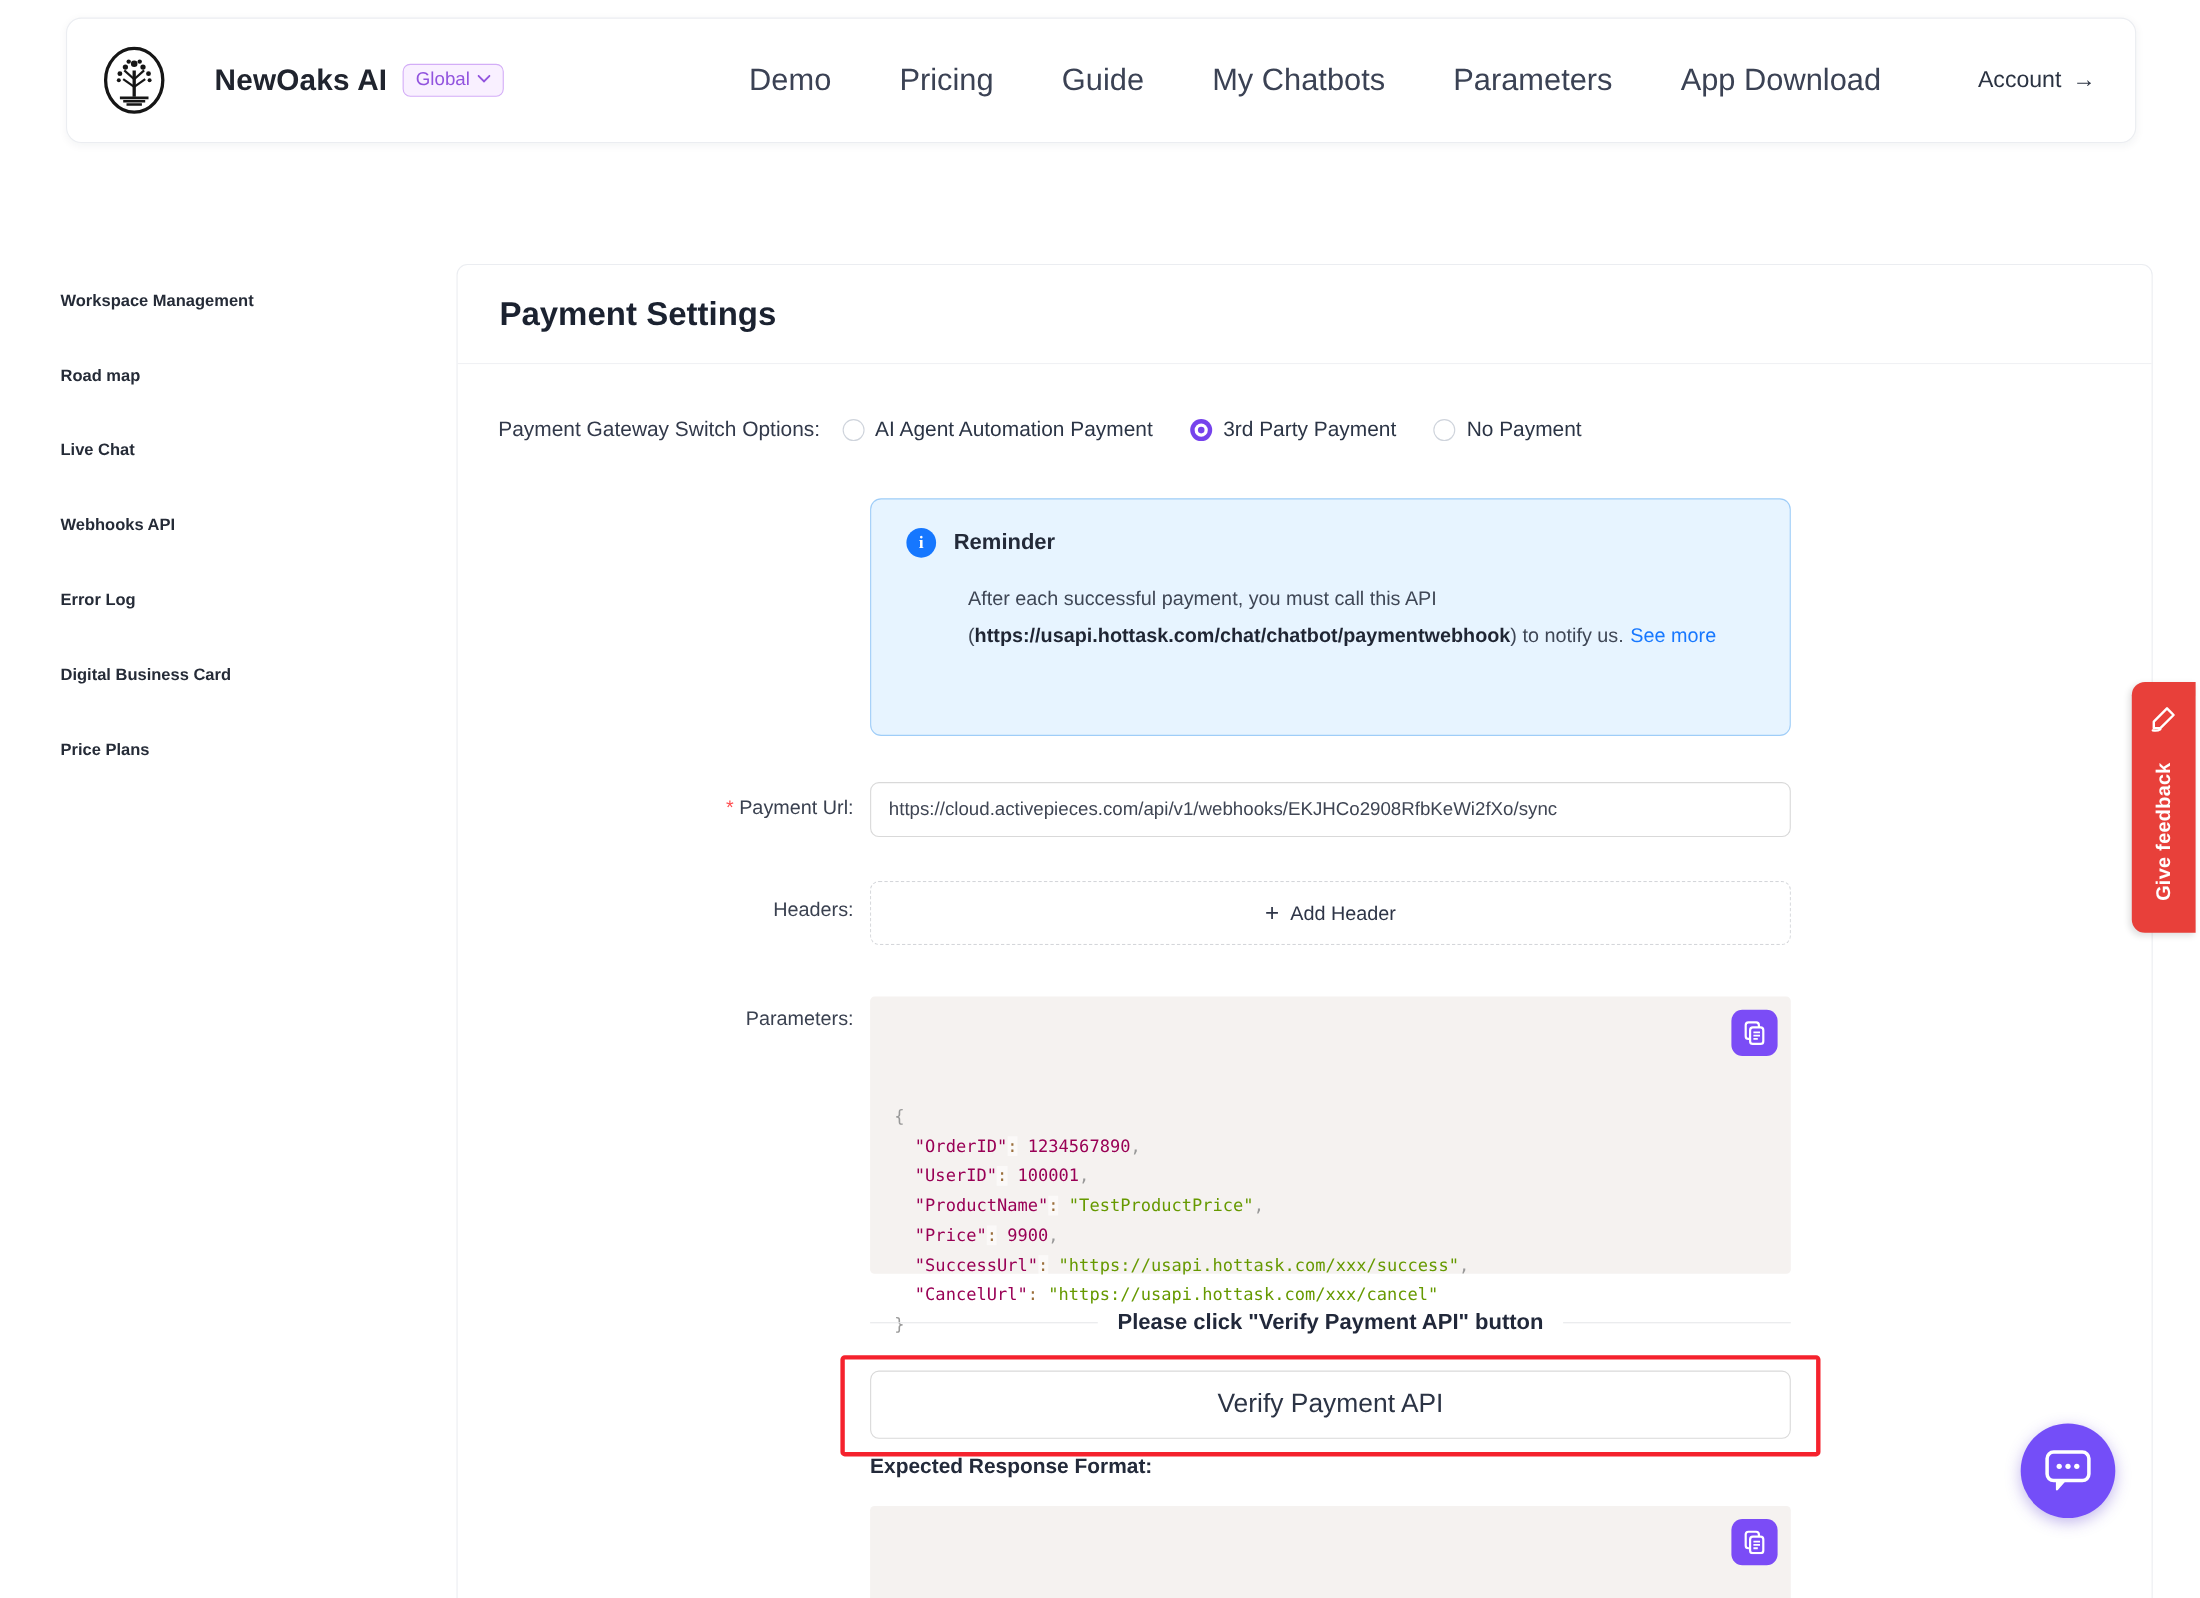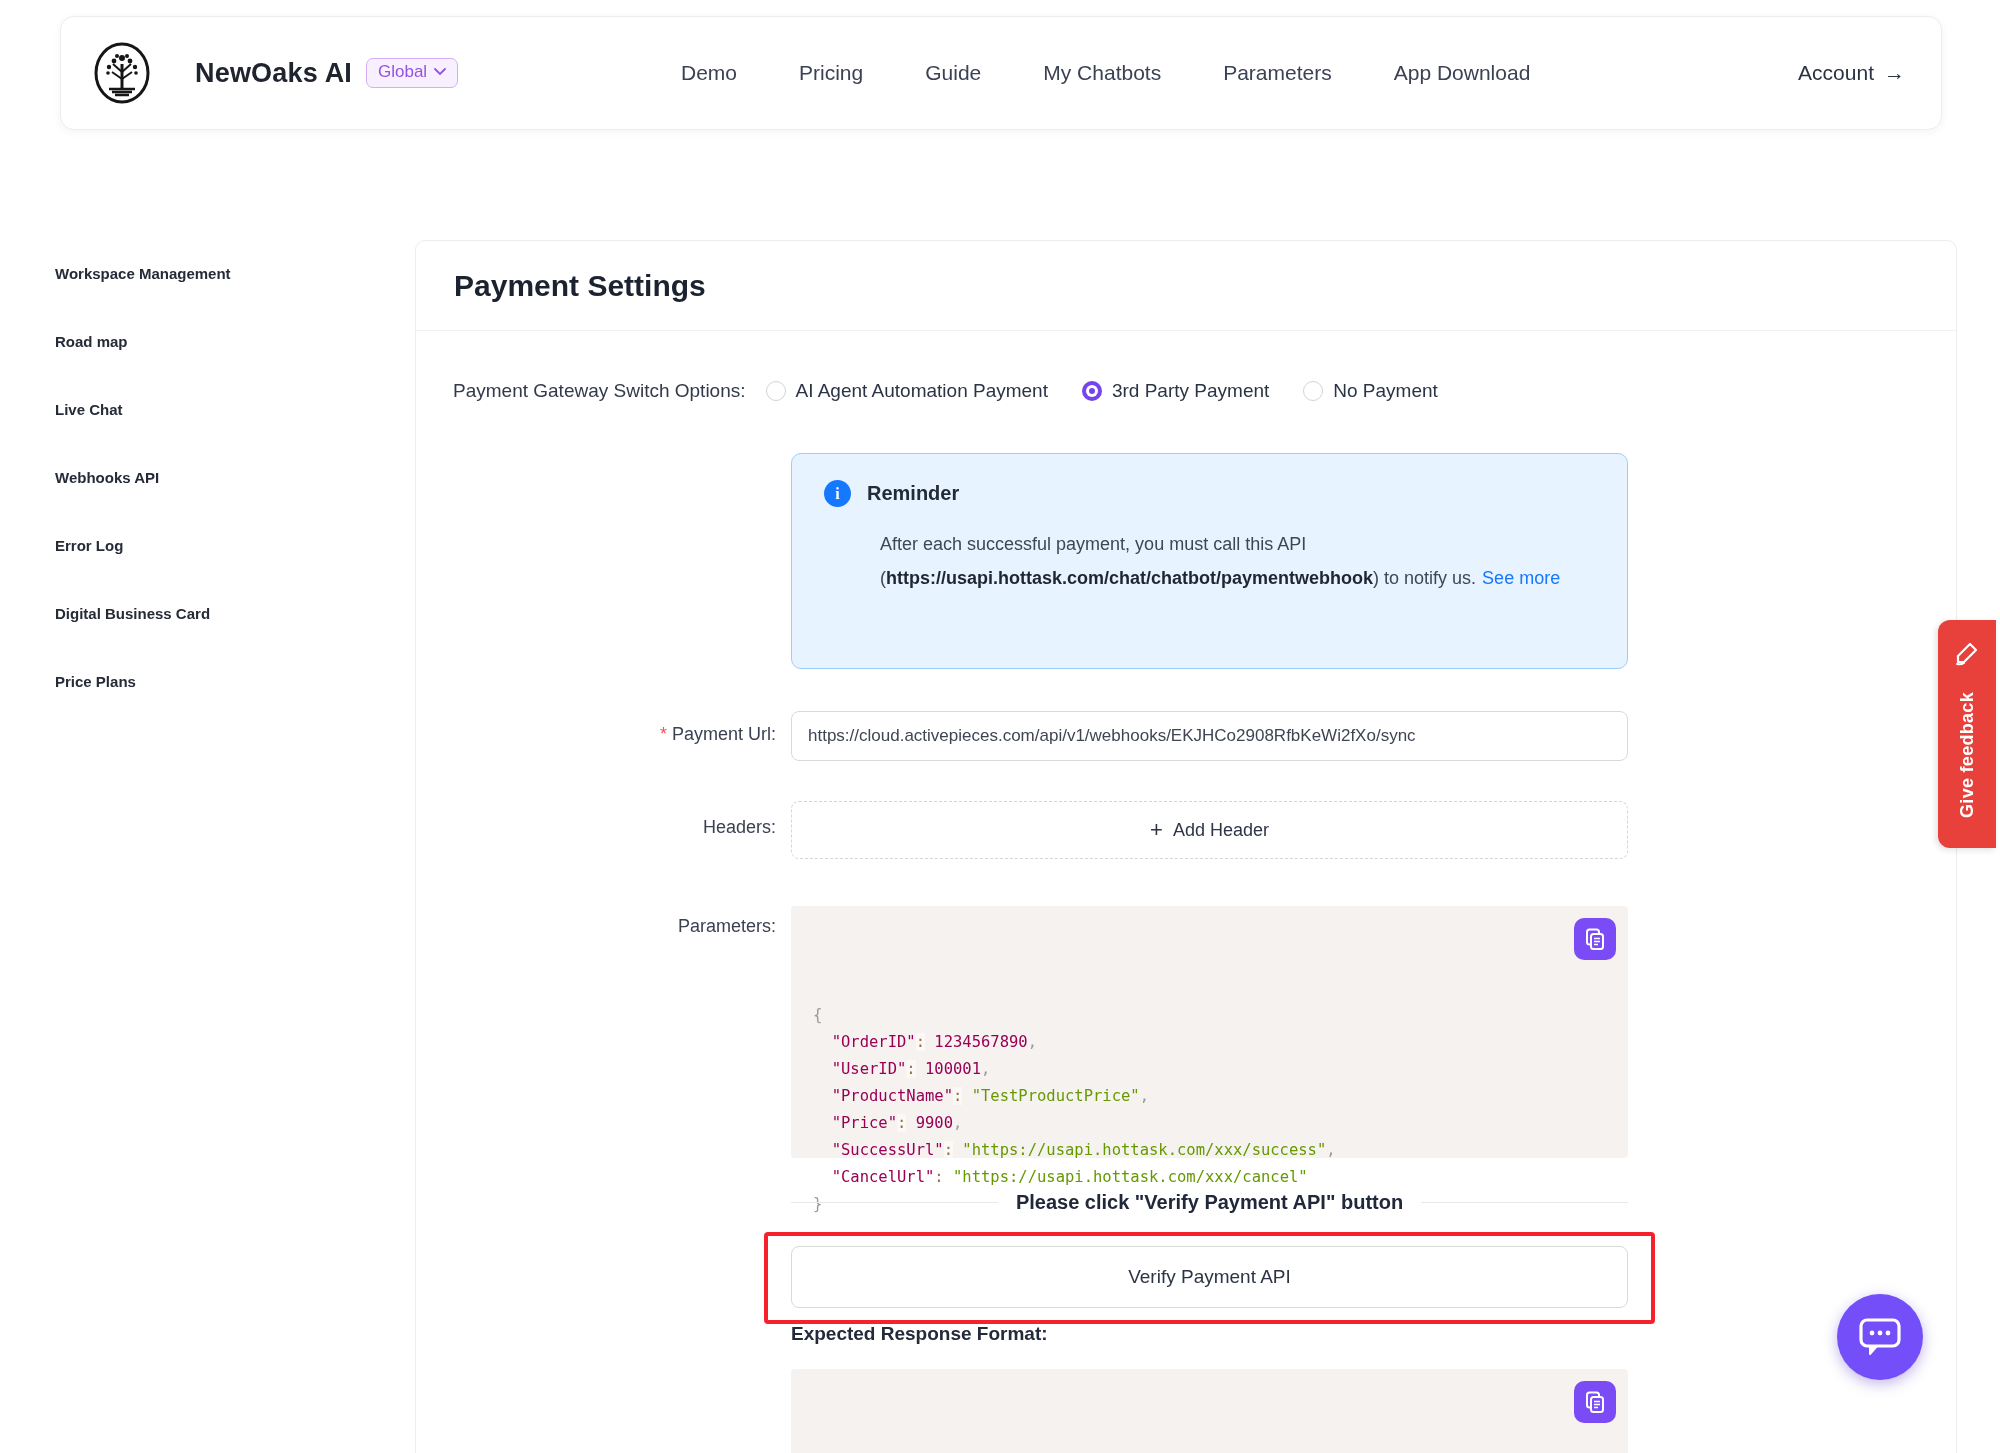--- a/index.html
+++ b/index.html
@@ -13,21 +13,21 @@
     background:#fff;border:1px solid #ebedf1;border-radius:14px;
     box-shadow:0 2px 8px rgba(25,30,60,.05);display:flex;align-items:center;
   }
   .logo-wrap{position:absolute;left:30px;top:25px;width:62px;height:62px;}
   .brand-title{position:absolute;left:112px;top:0;height:112px;display:flex;align-items:center;
     font-size:27px;font-weight:600;color:#20242e;letter-spacing:.2px;margin-left:22px;}
   .global-badge{position:absolute;left:305px;top:41px;display:flex;align-items:center;gap:7px;
     background:#f9f0ff;border:1px solid #d3adf7;color:#9254de;border-radius:7px;
     font-size:17px;padding:3px 11px 5px 11px;cursor:pointer;}
   .nav{position:absolute;left:620px;top:0;height:112px;display:flex;align-items:center;gap:62px;}
-  .nav a{font-size:21px;color:#3b4254;text-decoration:none;cursor:pointer;white-space:nowrap;}
+  .nav a{font-size:28px;color:#3b4254;text-decoration:none;cursor:pointer;white-space:nowrap;}
   .account{position:absolute;right:36px;top:0;height:112px;display:flex;align-items:center;gap:10px;
     font-size:21px;color:#2b3342;cursor:pointer;}
   
   .sidebar{position:absolute;left:45px;top:239px;width:343px;}
   .side-item{height:68px;display:flex;align-items:center;padding:0 10px;border-radius:8px;
     font-size:15px;font-weight:700;color:#252b37;cursor:pointer;}
   .side-item.active{background:#f8f8fc;color:#7c3aed;}
   
   .main-card{position:absolute;left:415px;top:240px;width:1540px;height:1280px;
     background:#fff;border:1px solid #ebedf1;border-radius:10px;}
@@ -81,21 +81,21 @@
   .tok-pl{color:#4a4a4a;}
   .copy-btn{position:absolute;right:12px;top:12px;width:42px;height:42px;border-radius:10px;
     background:#7b4cf6;border:none;display:flex;align-items:center;justify-content:center;cursor:pointer;}
   
   .divider{left:375px;top:950px;width:837px;display:flex;align-items:center;}
   .divider .line{flex:1;height:1px;background:#e7e8ea;}
   .divider .div-text{padding:0 18px;font-size:20px;font-weight:700;color:#21283a;white-space:nowrap;}
   .red-annotation{left:348px;top:991px;width:891px;height:92px;box-sizing:border-box;
     border:4px solid #f5222d;border-radius:4px;}
   .verify-btn{left:375px;top:1005px;width:837px;height:62px;background:#fff;
-    border:1px solid #d9d9d9;border-radius:8px;font-size:19px;color:#2c3445;cursor:pointer;
+    border:1px solid #d9d9d9;border-radius:8px;font-size:24px;color:#2c3445;cursor:pointer;
     font-family:"Liberation Sans",sans-serif;display:flex;align-items:center;justify-content:center;}
   .expected-label{left:375px;top:1082px;font-size:19px;font-weight:700;color:#232a3a;}
   
   .feedback-tab{position:absolute;left:1938px;top:620px;width:58px;height:228px;
     background:#e8403a;border-radius:12px 0 0 12px;display:flex;flex-direction:column;
     align-items:center;cursor:pointer;box-shadow:-2px 2px 6px rgba(0,0,0,.12);}
   .feedback-text{writing-mode:vertical-rl;transform:rotate(180deg);color:#fff;
     font-size:18px;font-weight:700;margin-top:22px;letter-spacing:.3px;}
   .pencil-wrap{margin-top:20px;}
   

